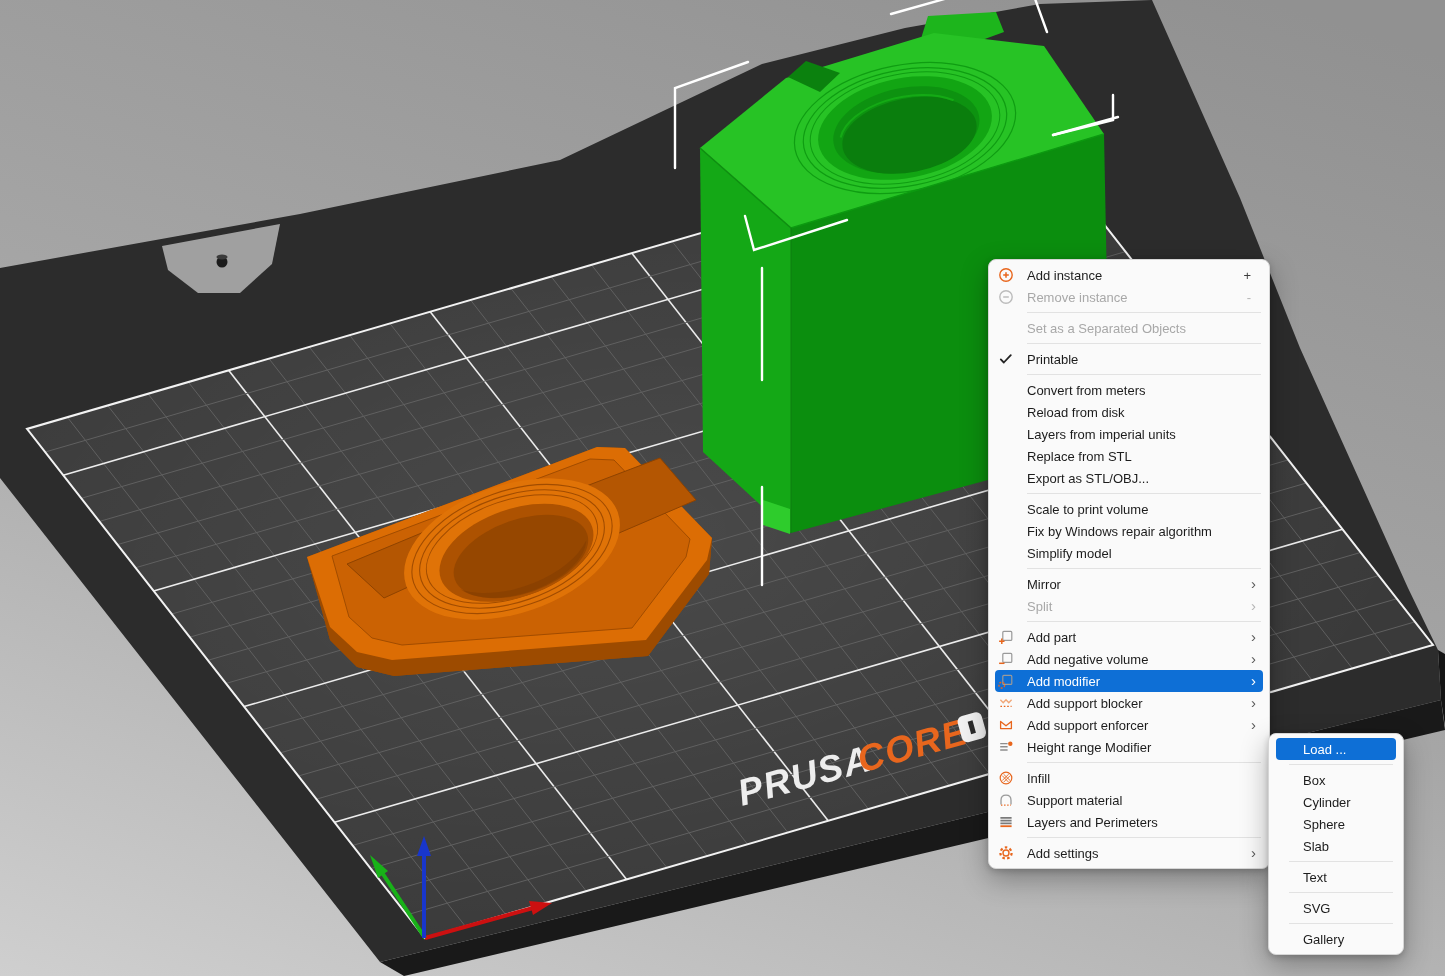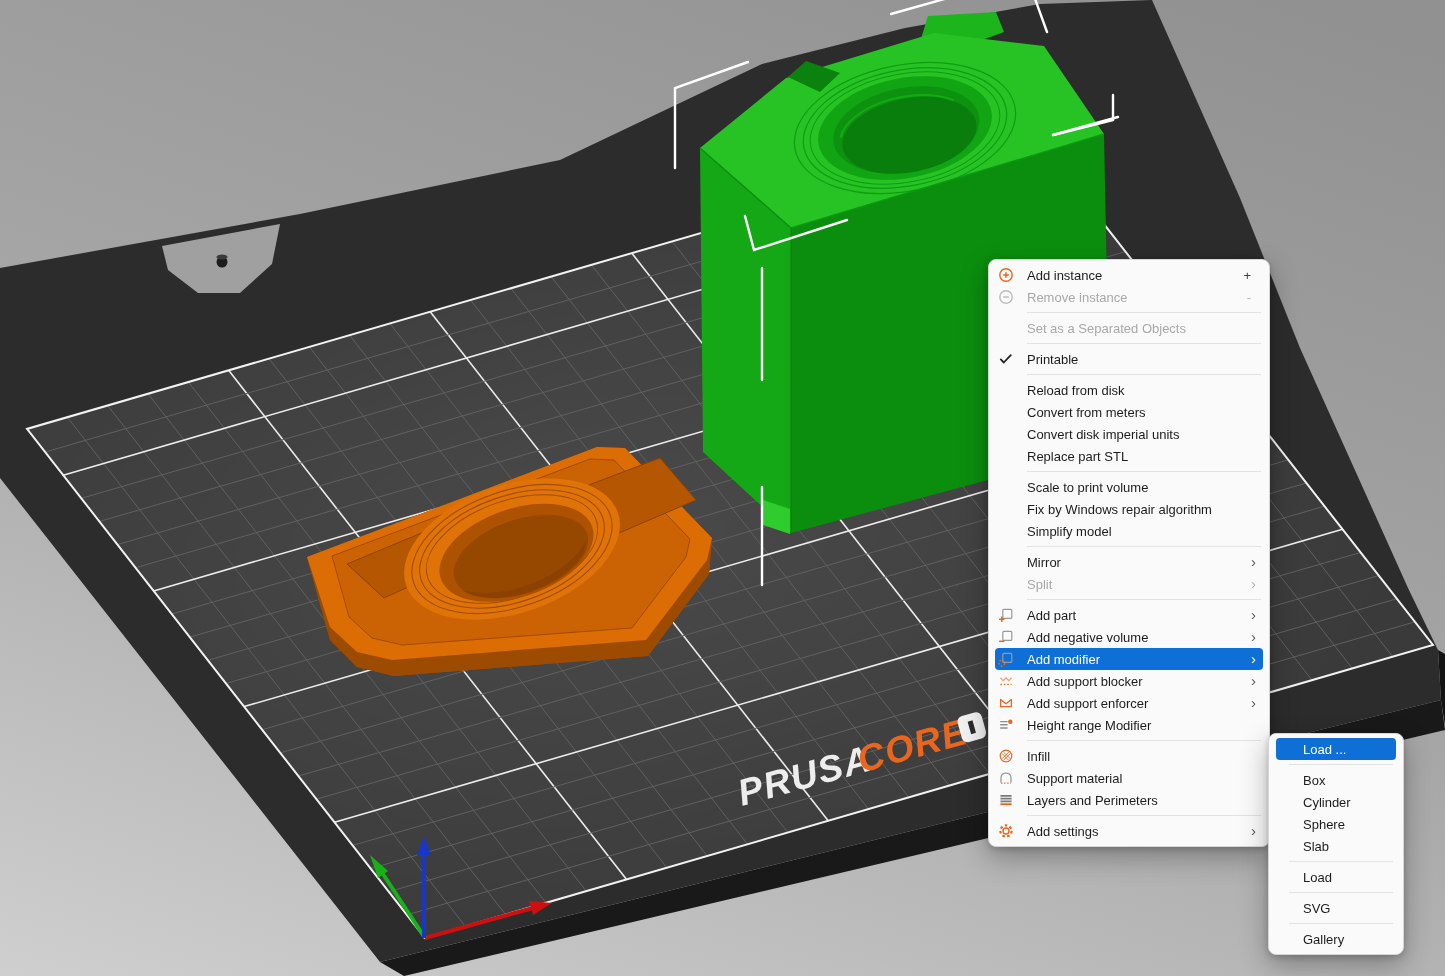--- a/index.html
+++ b/index.html
@@ -208,30 +208,33 @@
       <div class="mrow">
         <span class="mic">
           <svg width="16" height="16" viewBox="0 0 16 16" fill="none">
             <path d="M2.8 8.4l3 3.1 7-7.4" stroke="#222" stroke-width="1.8" stroke-linecap="round" stroke-linejoin="round"></path>
           </svg>
         </span>
         <span class="mlabel">Printable</span>
       </div>
       <div class="msep"></div>
       <div class="mrow noic">
+        <span class="mlabel">Convert from meters</span>
+      </div>
+      <div class="mrow noic">
         <span class="mlabel">Reload from disk</span>
       </div>
       <div class="mrow noic">
-        <span class="mlabel">Convert from meters</span>
-      </div>
-      <div class="mrow noic">
-        <span class="mlabel">Convert disk imperial units</span>
-      </div>
-      <div class="mrow noic">
-        <span class="mlabel">Replace part STL</span>
+        <span class="mlabel">Layers from imperial units</span>
+      </div>
+      <div class="mrow noic">
+        <span class="mlabel">Replace from STL</span>
+      </div>
+      <div class="mrow noic">
+        <span class="mlabel">Export as STL/OBJ...</span>
       </div>
       <div class="msep"></div>
       <div class="mrow noic">
         <span class="mlabel">Scale to print volume</span>
       </div>
       <div class="mrow noic">
         <span class="mlabel">Fix by Windows repair algorithm</span>
       </div>
       <div class="mrow noic">
         <span class="mlabel">Simplify model</span>
@@ -357,21 +360,21 @@
         <span class="mlabel">Cylinder</span>
       </div>
       <div class="mrow">
         <span class="mlabel">Sphere</span>
       </div>
       <div class="mrow">
         <span class="mlabel">Slab</span>
       </div>
       <div class="msep"></div>
       <div class="mrow">
-        <span class="mlabel">Load</span>
+        <span class="mlabel">Text</span>
       </div>
       <div class="msep"></div>
       <div class="mrow">
         <span class="mlabel">SVG</span>
       </div>
       <div class="msep"></div>
       <div class="mrow">
         <span class="mlabel">Gallery</span>
       </div>
     </div>

